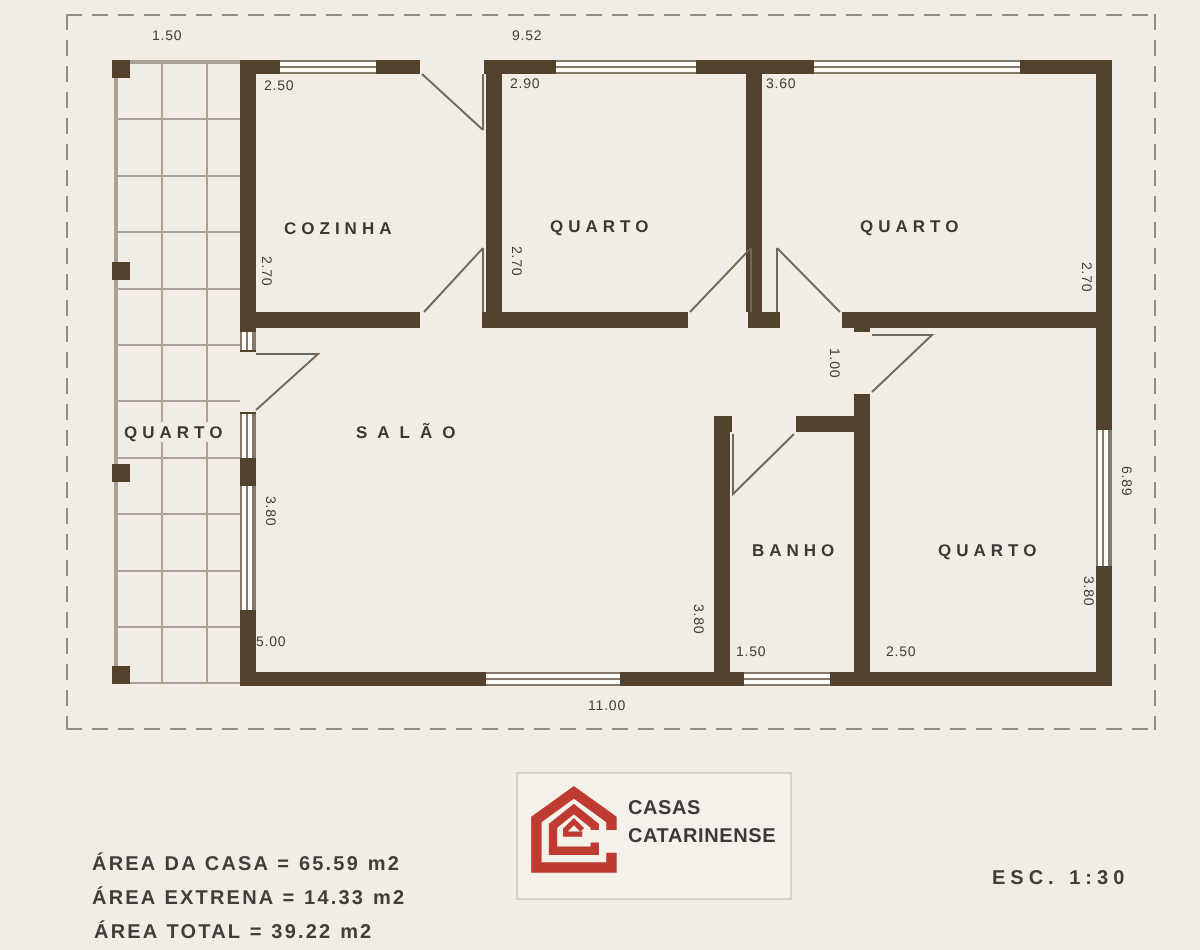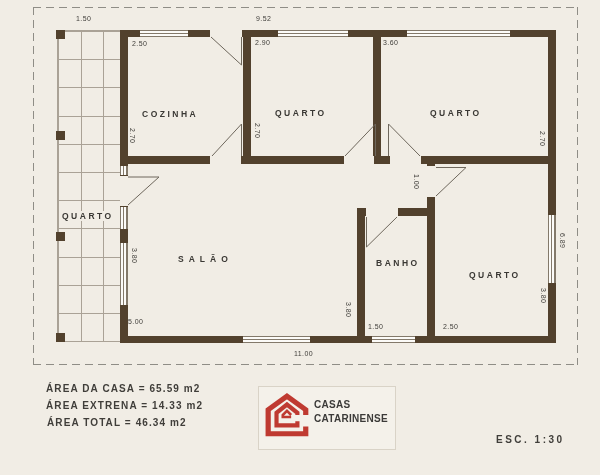--- a/index.html
+++ b/index.html
@@ -16,21 +16,21 @@
   .dash-v{position:absolute;width:1px;background:repeating-linear-gradient(180deg,#8f8d86 0,#8f8d86 8px,transparent 8px,transparent 13px);}
   .grid{position:absolute;border:1px solid #aaa296;
         background-image:repeating-linear-gradient(90deg,#aaa296 0,#aaa296 1px,transparent 1px,transparent 22.6px),
                          repeating-linear-gradient(180deg,#aaa296 0,#aaa296 1px,transparent 1px,transparent 28.2px);}
   .post{position:absolute;width:9px;height:9px;background:#52412d;}
   .dim{position:absolute;font-size:7px;line-height:9px;letter-spacing:.4px;color:#3f3d39;white-space:nowrap;}
   .dim-v{transform:rotate(90deg);transform-origin:0 0;}
   .room{position:absolute;font-size:8.5px;line-height:10px;font-weight:bold;letter-spacing:2.5px;color:#3a3834;white-space:nowrap;}
   .room-bg{background:#f1ede5;padding:0 2px;}
   .sp-wide{letter-spacing:5px;}
-  .area-line{position:absolute;font-size:10px;line-height:12px;font-weight:bold;letter-spacing:1.1px;color:#403e3a;white-space:nowrap;}
+  .area-line{position:absolute;font-size:10px;line-height:12px;font-weight:bold;letter-spacing:1.1px;color:#403e3a;white-space:nowrap;margin-top:44px;}
   .scale{position:absolute;font-size:10px;line-height:12px;font-weight:bold;letter-spacing:2.5px;color:#403e3a;white-space:nowrap;}
   .logo-box{position:absolute;border:1px solid #d9d3c7;background:#f4f1ea;}
   .logo-text{position:absolute;font-size:10px;line-height:12px;font-weight:bold;letter-spacing:.3px;color:#3b3a38;white-space:nowrap;}
   svg.lines{position:absolute;left:0;top:0;pointer-events:none;}
 </style>
 </head>
 <body>
 
 <div id="stage">
 
@@ -84,22 +84,22 @@
       <path d="M128,177 H159 L128,205"></path>
       <path d="M436,167.5 H466 L436,196"></path>
       <path d="M366.5,217 V247 L397,217"></path>
     </g>
   </svg>
 
   <div class="room" style="left:142px;top:109px;">COZINHA</div>
   <div class="room" style="left:275px;top:108px;">QUARTO</div>
   <div class="room" style="left:430px;top:108px;">QUARTO</div>
   <div class="room room-bg" style="left:60px;top:211px;">QUARTO</div>
-  <div class="room sp-wide" style="left:178px;top:211px;margin-top:43px;">SALÃO</div>
-  <div class="room" style="left:376px;top:258px;">BANHO</div>
+  <div class="room sp-wide" style="left:178px;top:211px;">SALÃO</div>
+  <div class="room" style="left:376px;top:270px;">BANHO</div>
   <div class="room" style="left:469px;top:270px;">QUARTO</div>
 
   <div class="dim" style="left:76px;top:14px;">1.50</div>
   <div class="dim" style="left:256px;top:14px;">9.52</div>
   <div class="dim" style="left:132px;top:39px;">2.50</div>
   <div class="dim" style="left:255px;top:38px;">2.90</div>
   <div class="dim" style="left:383px;top:38px;">3.60</div>
   <div class="dim" style="left:128px;top:317px;">5.00</div>
   <div class="dim" style="left:368px;top:322px;">1.50</div>
   <div class="dim" style="left:443px;top:322px;">2.50</div>
@@ -109,21 +109,21 @@
   <div class="dim dim-v" style="left:262px;top:123px;">2.70</div>
   <div class="dim dim-v" style="left:547px;top:131px;">2.70</div>
   <div class="dim dim-v" style="left:421px;top:174px;">1.00</div>
   <div class="dim dim-v" style="left:139px;top:248px;">3.80</div>
   <div class="dim dim-v" style="left:353px;top:302px;">3.80</div>
   <div class="dim dim-v" style="left:548px;top:288px;">3.80</div>
   <div class="dim dim-v" style="left:567px;top:233px;">6.89</div>
 
   <div class="area-line" style="left:46px;top:383px;">ÁREA DA CASA = 65.59 m2</div>
   <div class="area-line" style="left:46px;top:400px;">ÁREA EXTRENA = 14.33 m2</div>
-  <div class="area-line" style="left:47px;top:417px;">ÁREA TOTAL = 46.34 m2</div>
+  <div class="area-line" style="left:47px;top:417px;">ÁREA TOTAL = 39.22 m2</div>
 
   <div class="logo-box" style="left:258px;top:386px;width:136px;height:62px;">
     <svg class="abs" style="left:6px;top:5px;" width="46" height="48" viewBox="0 0 44 46">
       <g stroke="#bf3a31" fill="none">
         <polyline points="39,22 39,17 21,4 3,17 3,40 39,40 39,33" stroke-width="5"></polyline>
         <polyline points="31,22 31,20 21,12 11,20 11,32 31,32 31,28" stroke-width="4"></polyline>
         <polyline points="25,22 21,18 17,22 17,24 25,24" stroke-width="2.5"></polyline>
       </g>
     </svg>
     <div class="logo-text" style="left:55px;top:12px;">CASAS</div>

